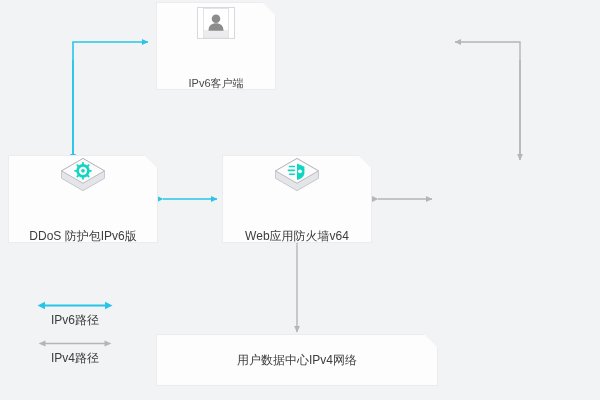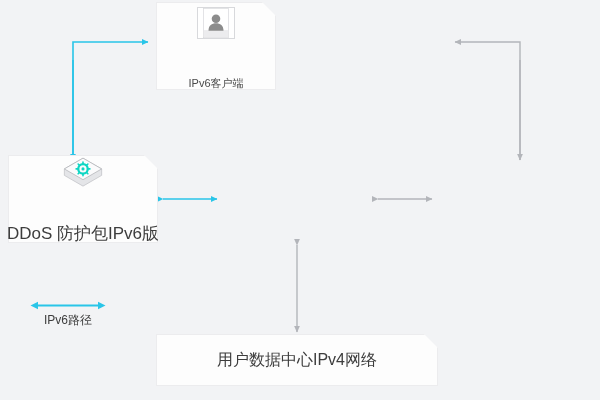--- a/index.html
+++ b/index.html
@@ -72,42 +72,42 @@
     width: 150px;
     height: 88px;
   }
   .cube-icon {
     width: 60px;
     height: 46px;
     display: block;
   }
   .service-label {
     margin-top: 4px;
-    font-size: 17px;
+    font-size: 12px;
     color: #3d3d3d;
     line-height: 1;
     white-space: nowrap;
   }
 
   
   .network-card {
     width: 282px;
     height: 52px;
   }
   .network-label {
-    font-size: 16px;
+    font-size: 12px;
     color: #3d3d3d;
     line-height: 1;
     white-space: nowrap;
   }
 
   
   #legend {
     position: absolute;
-    left: 16px;
+    left: 23px;
     top: 300px;
     z-index: 3;
     width: 120px;
     text-align: center;
   }
   .legend-row {
     display: flex;
     flex-direction: column;
     align-items: center;
     width: 104px;
@@ -198,33 +198,58 @@
           <line x1="-6.8" y1="-6.8" x2="-5.2" y2="-5.2"></line>
           <line x1="5.2" y1="5.2" x2="6.8" y2="6.8"></line>
           <line x1="-6.8" y1="6.8" x2="-5.2" y2="5.2"></line>
           <line x1="5.2" y1="-5.2" x2="6.8" y2="-6.8"></line>
         </g>
       </g>
     </svg>
     <div class="service-label">DDoS 防护包IPv6版</div>
   </div>
 
+  <div class="node-card service-card" style="left:222px; top:155px;">
+    <svg class="cube-icon" viewBox="0 0 60 46" xmlns="http://www.w3.org/2000/svg">
+      <path d="M30,3 L56,18 L56,27 L30,42 L4,27 L4,18 Z" fill="#e4e5e8" stroke="#bfc0c4" stroke-width="1"></path>
+      <path d="M30,3 L56,18 L30,33 L4,18 Z" fill="#fbfbfc" stroke="#aeafb4" stroke-width="1"></path>
+      <g transform="translate(31,18)">
+        <path d="M-1,-9 L8,-5 L8,2 C8,7 3.5,9.8 -1,11 C-1,11 -1,-9 -1,-9 Z" fill="#0fd6c3"></path>
+        <path d="M-1,-9 L-1,11 C-1,11 -1,11 -1,11 L-1,-9 Z" fill="#0fd6c3"></path>
+        <circle cx="2.6" cy="0.6" r="2.4" fill="#ffffff"></circle>
+        <g stroke="#0fd6c3" stroke-width="1.9" stroke-linecap="round">
+          <line x1="-10" y1="-5.2" x2="-4.2" y2="-5.2"></line>
+          <line x1="-11.4" y1="-0.6" x2="-4.2" y2="-0.6"></line>
+          <line x1="-10" y1="4" x2="-4.2" y2="4"></line>
+        </g>
+      </g>
+    </svg>
+    <div class="service-label">Web应用防火墙v64</div>
+  </div>
 
 
   <div class="node-card network-card" style="left:156px; top:334px;">
     <div class="network-label">用户数据中心IPv4网络</div>
   </div>
 
   <div id="legend">
 
     <div class="legend-row">
       <svg class="legend-arrow" viewBox="0 0 76 11" xmlns="http://www.w3.org/2000/svg">
         <line x1="7" y1="5.5" x2="69" y2="5.5" stroke="#29c5e8" stroke-width="1.8"></line>
         <path d="M0.5,5.5 L8,1.8 L8,9.2 Z" fill="#29c5e8"></path>
         <path d="M75.5,5.5 L68,1.8 L68,9.2 Z" fill="#29c5e8"></path>
       </svg>
       <div class="legend-text">IPv6路径</div>
     </div>
 
+    <div class="legend-row">
+      <svg class="legend-arrow" viewBox="0 0 76 11" xmlns="http://www.w3.org/2000/svg">
+        <line x1="7" y1="5.5" x2="69" y2="5.5" stroke="#b3b5ba" stroke-width="1.4"></line>
+        <path d="M1.5,5.5 L8.5,2.4 L8.5,8.6 Z" fill="#b3b5ba"></path>
+        <path d="M74.5,5.5 L67.5,2.4 L67.5,8.6 Z" fill="#b3b5ba"></path>
+      </svg>
+      <div class="legend-text">IPv4路径</div>
+    </div>
 
   </div>
 
 </div>
 
 </body></html>

